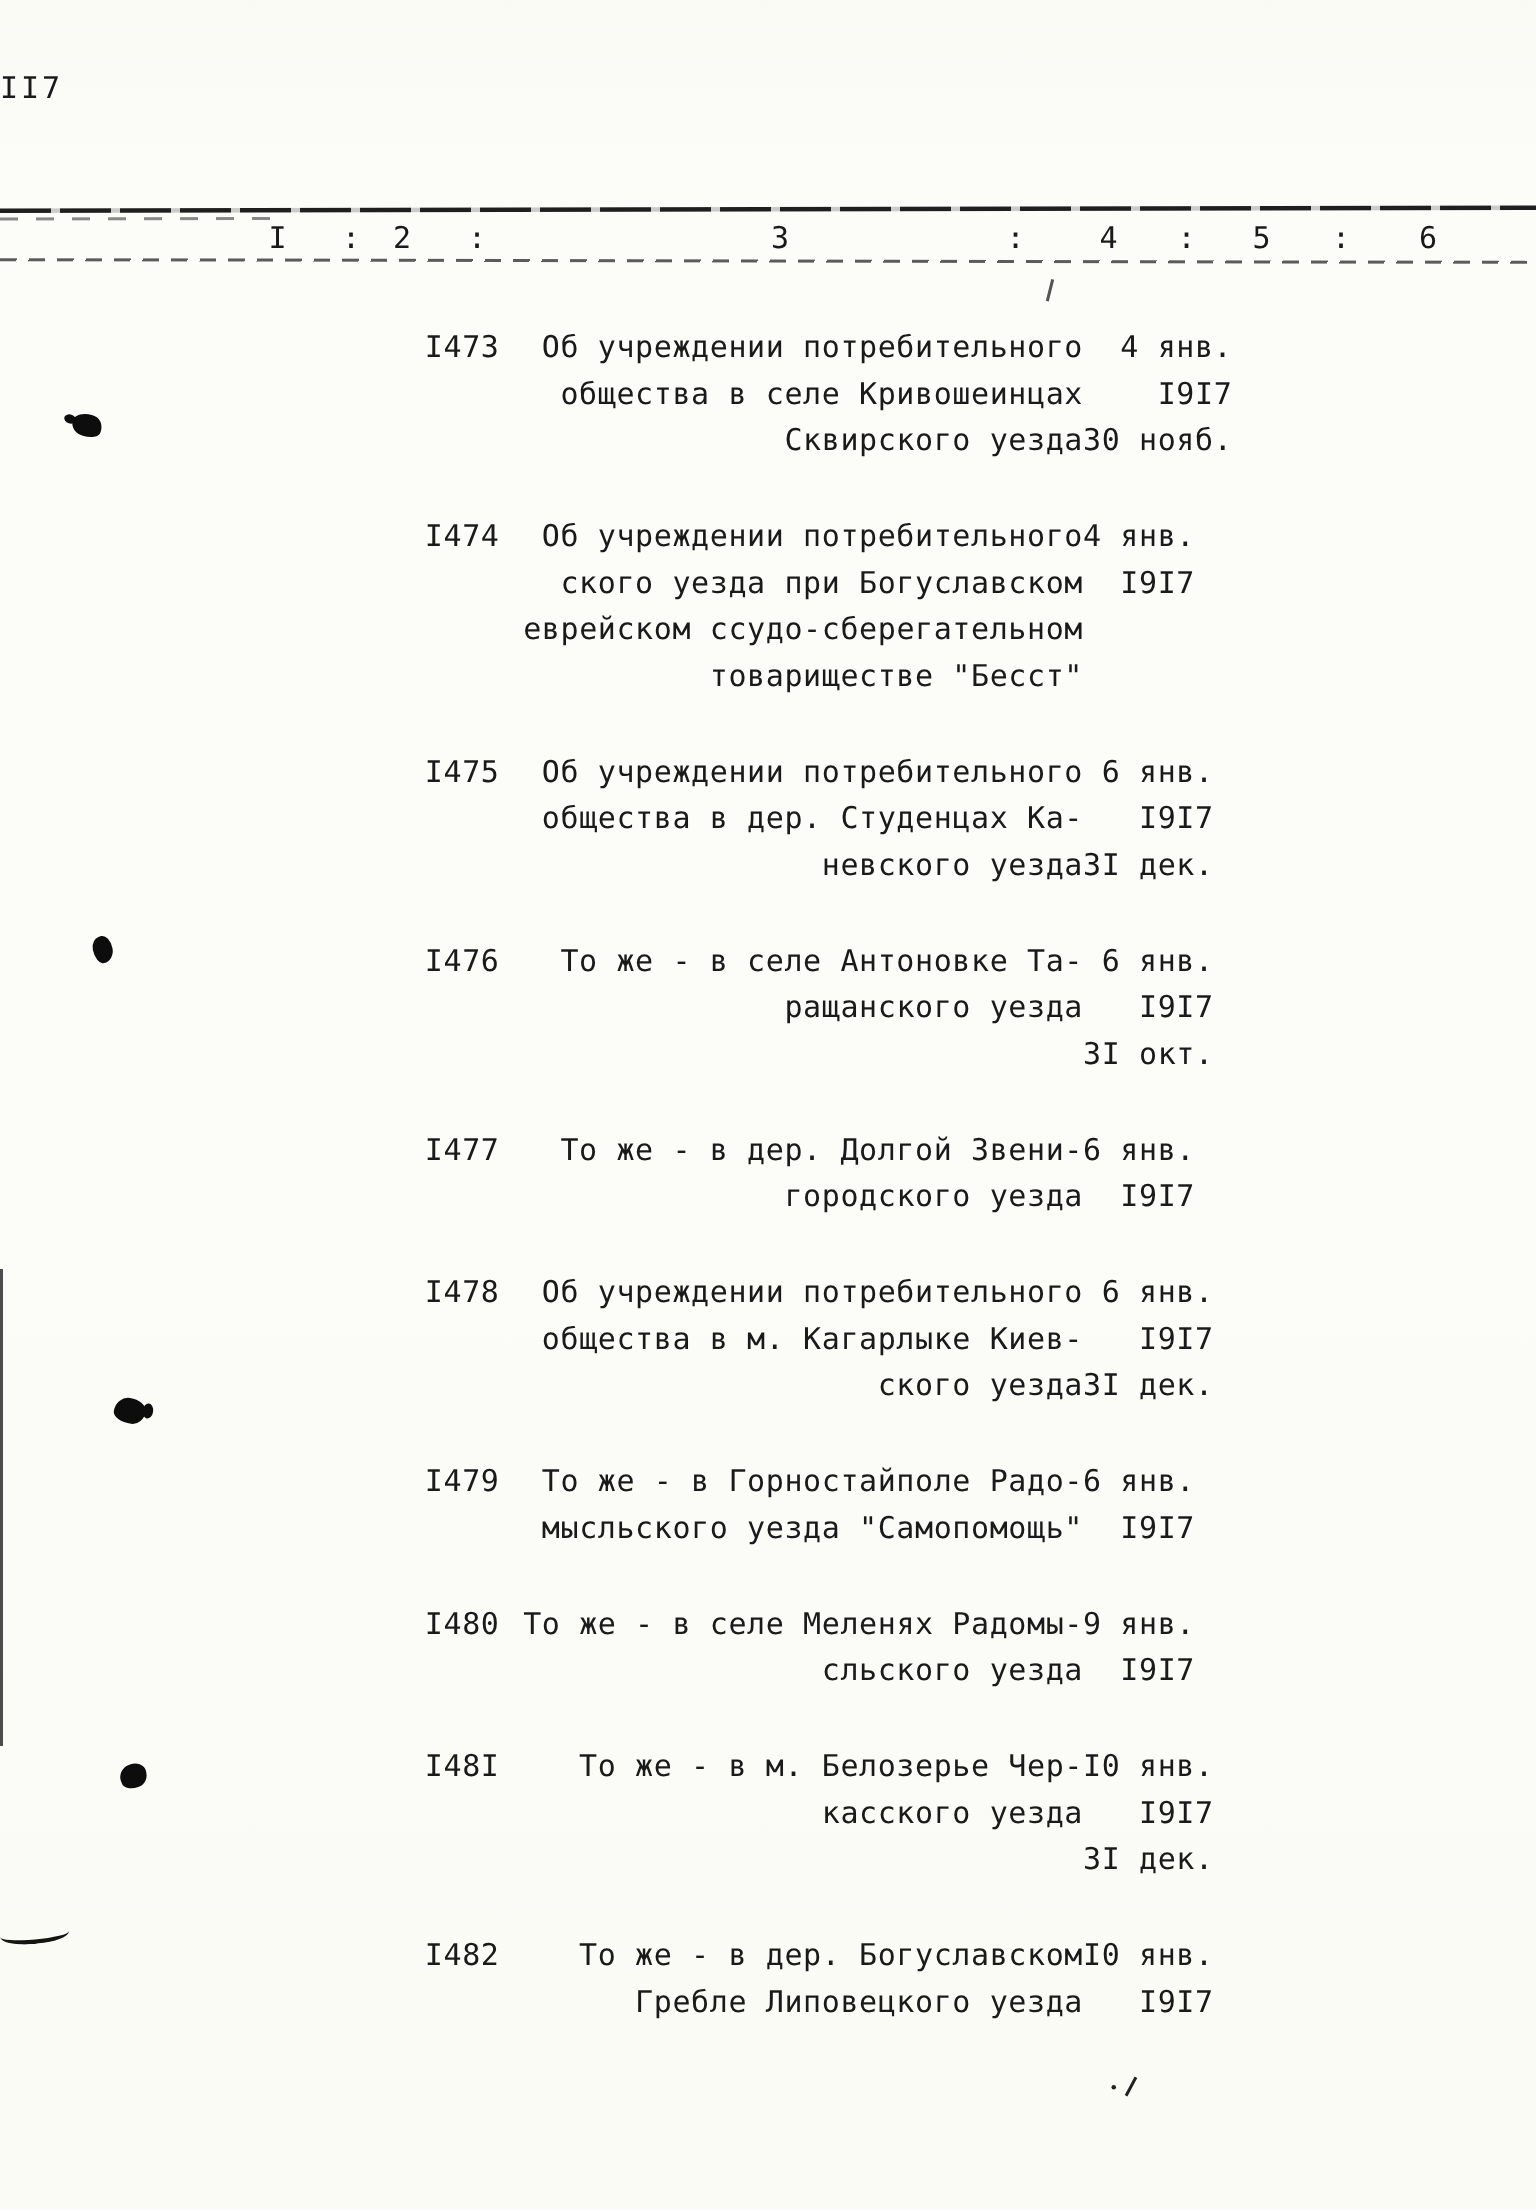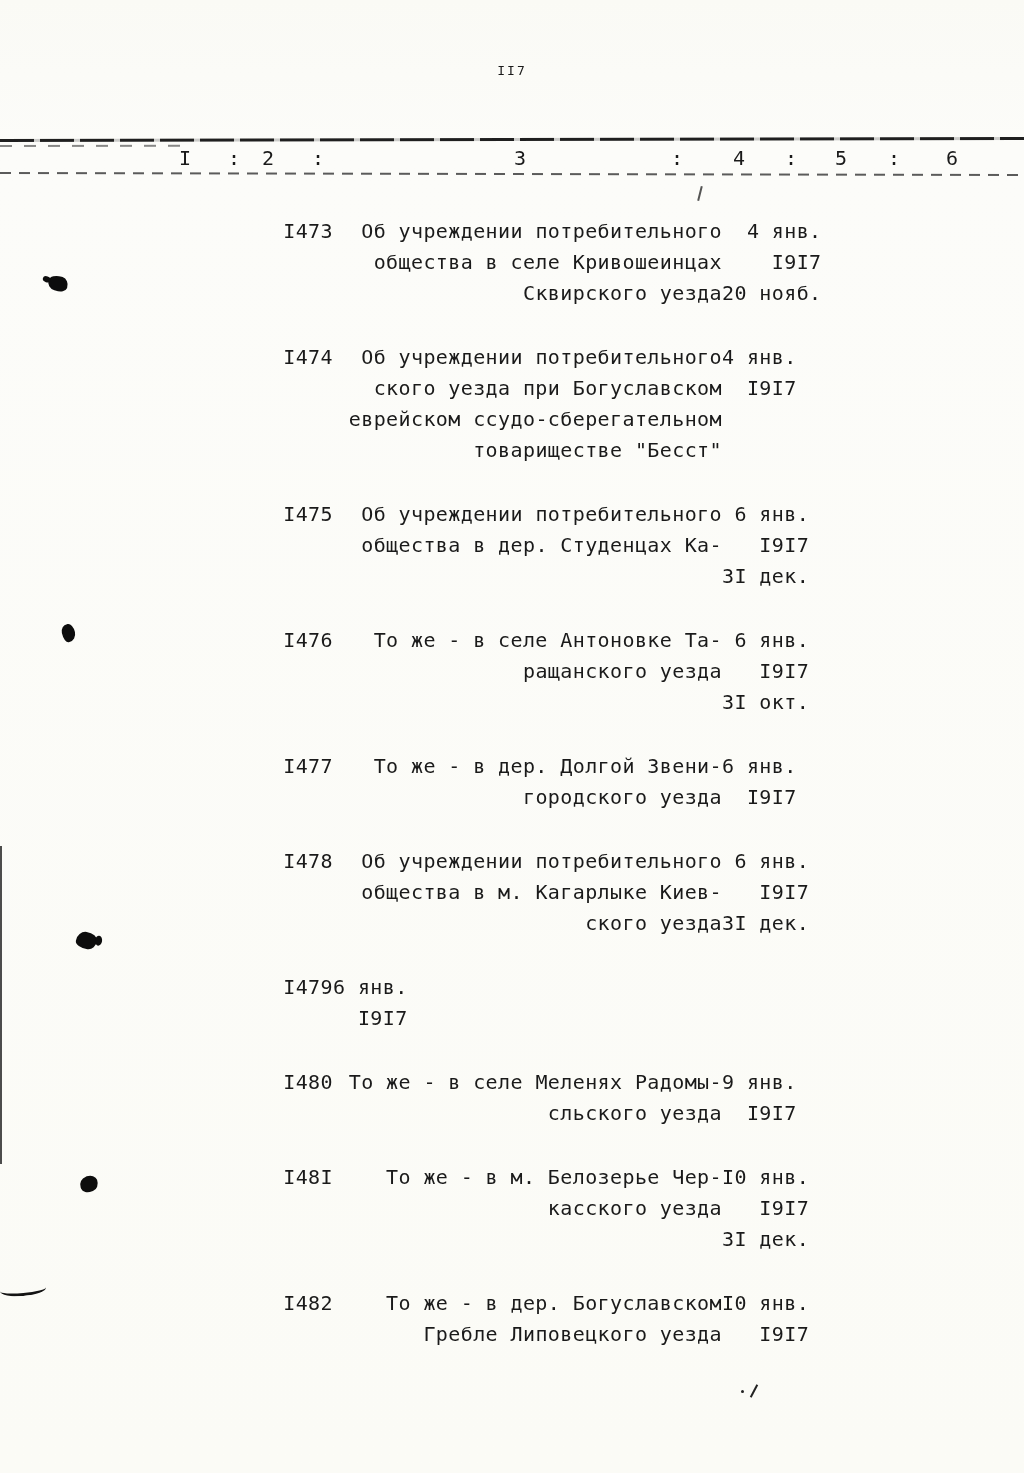--- a/index.html
+++ b/index.html
@@ -10,24 +10,23 @@
     position: relative;
     overflow: hidden;
     background: linear-gradient(180deg, #fafaf5 0%, #fcfcf9 10%, #fbfbf6 100%);
     font-family: "DejaVu Sans Mono", "Liberation Mono", monospace;
     color: #1a1a1a;
   }
 
   .page-number {
     position: absolute;
     top: 46px; left: 0; width: 100%;
-    text-align: center;
-    font-size: 13px;
+    text-align: left;
+    font-size: 20px;
     letter-spacing: 2px;
-    margin-top: 17px;
   }
 
   .rule-top {
     position: absolute;
     top: 138px; left: 0; width: 100%; height: 3px;
     background: repeating-linear-gradient(90deg, #1f1f1f 0 34px, rgba(31,31,31,.22) 34px 40px);
     transform: rotate(-0.12deg);
   }
   .rule-top::after {
     content: "";
@@ -119,21 +118,21 @@
   <div class="row">
     <div class="num">I473</div>
     <div class="desc">
           <div class="line">Об учреждении потребительного</div>
           <div class="line">общества в селе Кривошеинцах</div>
           <div class="line">Сквирского уезда</div>
         </div>
     <div class="dates">
           <div class="line">4 янв.</div>
           <div class="line">I9I7</div>
-          <div class="line">20 нояб.</div>
+          <div class="line">30 нояб.</div>
         </div>
   </div>
 
   <div class="row">
     <div class="num">I474</div>
     <div class="desc">
           <div class="line">Об учреждении потребительного</div>
           <div class="line">ского уезда при Богуславском</div>
           <div class="line">еврейском ссудо-сберегательном</div>
           <div class="line">товариществе "Бесст"</div>
@@ -142,20 +141,21 @@
           <div class="line">4 янв.</div>
           <div class="line">I9I7</div>
         </div>
   </div>
 
   <div class="row">
     <div class="num">I475</div>
     <div class="desc">
           <div class="line">Об учреждении потребительного</div>
           <div class="line">общества в дер. Студенцах Ка-</div>
+          <div class="line">невского уезда</div>
         </div>
     <div class="dates">
           <div class="line">6 янв.</div>
           <div class="line">I9I7</div>
           <div class="line">3I дек.</div>
         </div>
   </div>
 
   <div class="row">
     <div class="num">I476</div>
@@ -191,20 +191,24 @@
         </div>
     <div class="dates">
           <div class="line">6 янв.</div>
           <div class="line">I9I7</div>
           <div class="line">3I дек.</div>
         </div>
   </div>
 
   <div class="row">
     <div class="num">I479</div>
+    <div class="desc">
+          <div class="line">То же - в Горностайполе Радо-</div>
+          <div class="line">мысльского уезда "Самопомощь"</div>
+        </div>
     <div class="dates">
           <div class="line">6 янв.</div>
           <div class="line">I9I7</div>
         </div>
   </div>
 
   <div class="row">
     <div class="num">I480</div>
     <div class="desc">
           <div class="line">То же - в селе Меленях Радомы-</div>

